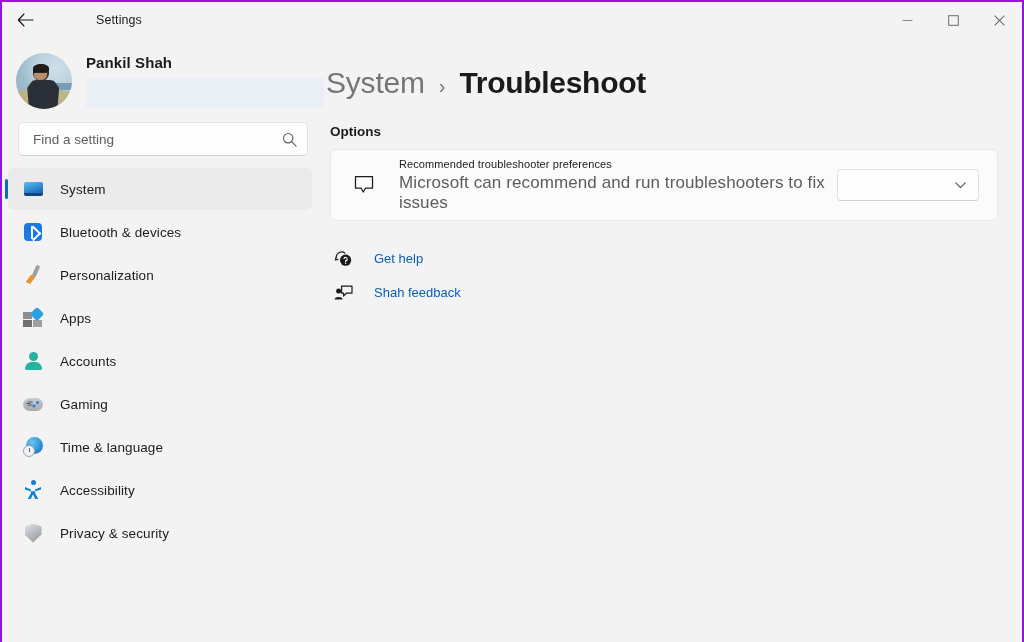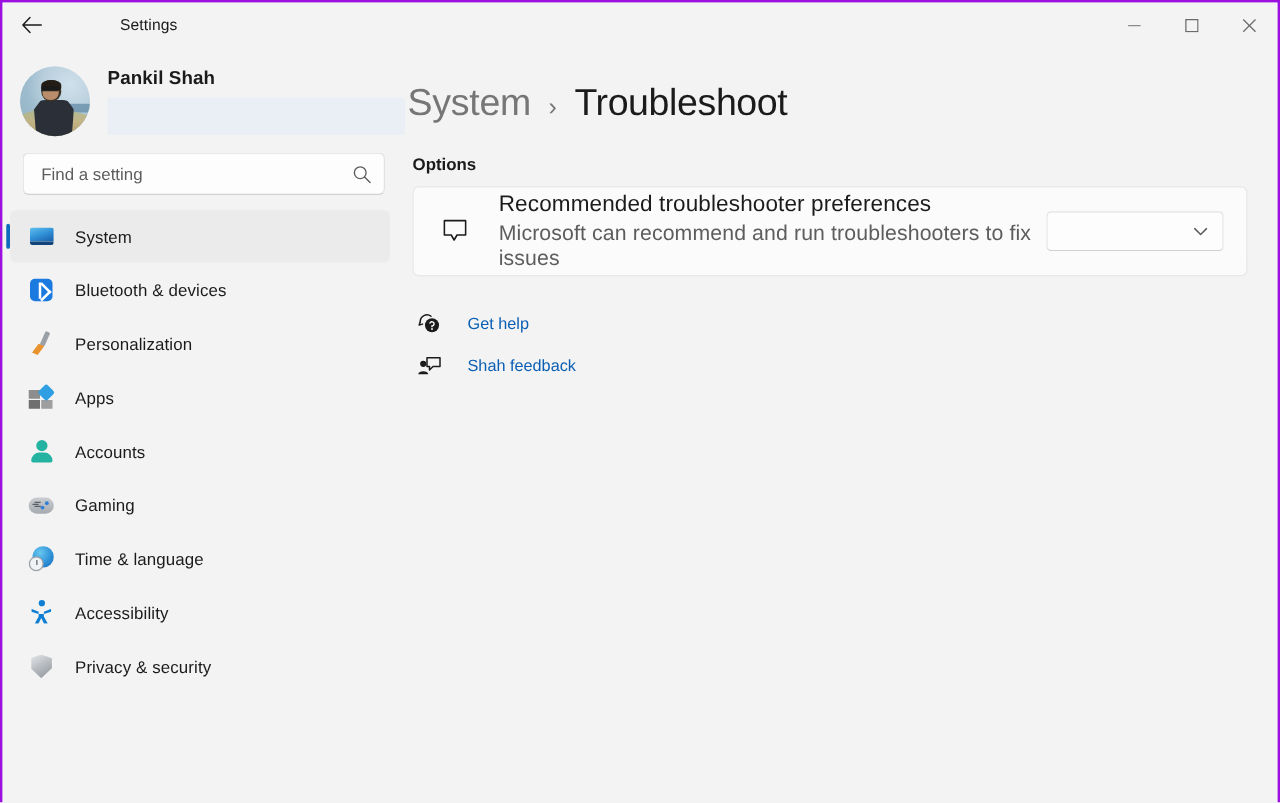--- a/index.html
+++ b/index.html
@@ -257,21 +257,21 @@
   }
   .breadcrumb {
     display:flex; align-items:baseline;
     padding-left:4px; margin-bottom:24px;
   }
   .bc-parent {
     font-size:30px; color:#767676; letter-spacing:-.2px;
   }
   .bc-sep { font-size:20px; color:#767676; margin:0 14px; }
   .bc-current {
-    font-size:30px; color:#1b1b1b; font-weight:400; letter-spacing:-.3px;
+    font-size:30px; color:#1b1b1b; font-weight:700; letter-spacing:-.3px;
   }
   .section-label {
     font-size:13.5px; font-weight:600; color:#1b1b1b;
     padding-left:8px; margin-bottom:10px;
   }
 
   .cards { padding-right:24px; padding-left:8px; }
   .card {
     background:#fbfbfb;
     border:1px solid #e8e8e8;
@@ -282,21 +282,21 @@
     margin-bottom:6px;
     position:relative;
     cursor:pointer;
   }
   .card-icon {
     width:34px; flex:0 0 34px;
     display:flex; align-items:center; justify-content:center;
     margin-right:18px;
   }
   .card-texts { flex:1; min-width:0; }
-  .card-title { font-size:18px; color:#1b1b1b; letter-spacing:.1px; }
+  .card-title { font-size:11px; color:#1b1b1b; letter-spacing:.1px; }
   .card-sub { font-size:17px; color:#5d5d5d; margin-top:3px; letter-spacing:.1px; }
   .card-right { display:flex; align-items:center; }
   .chevron-right { color:#444; }
 
   .dropdown {
     width:142px; height:32px;
     background:#fdfdfd;
     border:1px solid #e0e0e0; border-bottom-color:#d0d0d0;
     border-radius:4px;
     display:flex; align-items:center; justify-content:flex-end;

